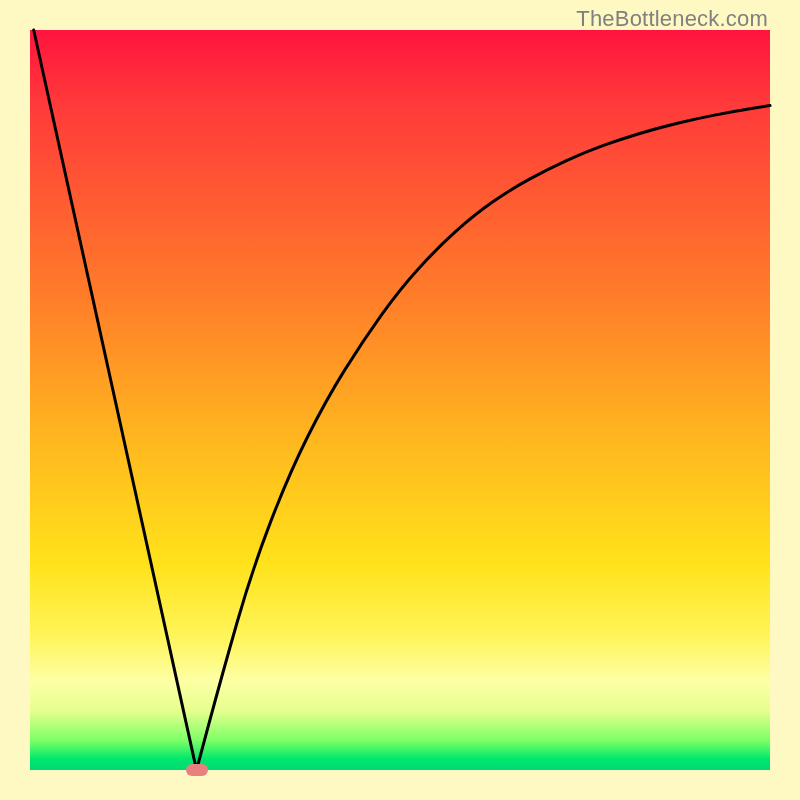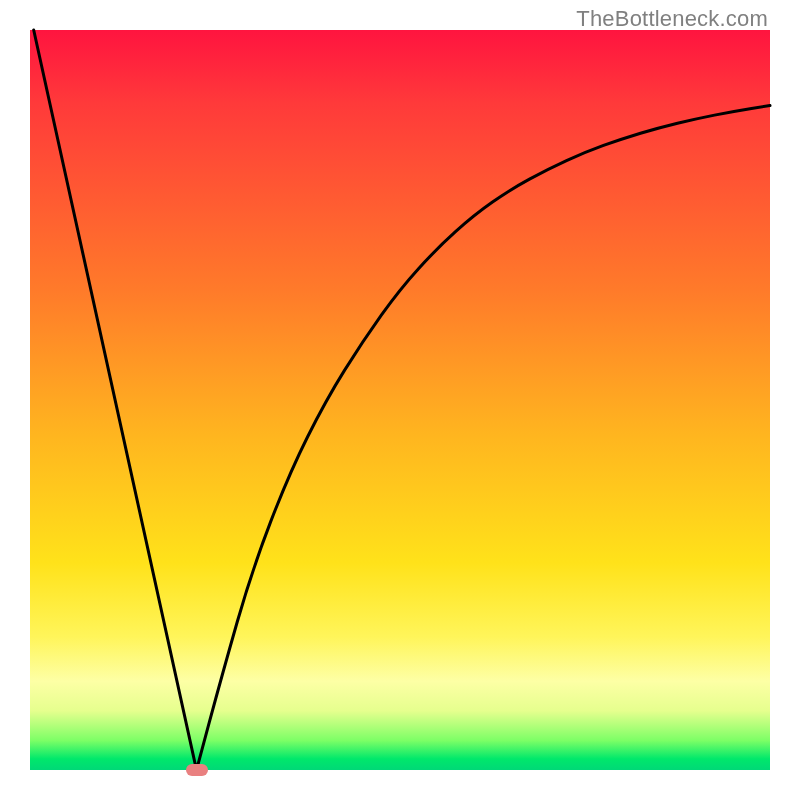--- a/index.html
+++ b/index.html
@@ -10,21 +10,21 @@
     overflow: hidden;
     background: #000;
     font-family: Arial, Helvetica, sans-serif;
   }
   .frame {
     position: absolute;
     left: 0;
     top: 0;
     width: 800px;
     height: 800px;
-    background: #ffffff;
+    background: #fef9c3;
   }
   .plot-area {
     position: absolute;
     left: 30px;
     top: 30px;
     width: 740px;
     height: 740px;
     
     background: linear-gradient(
       to bottom,

